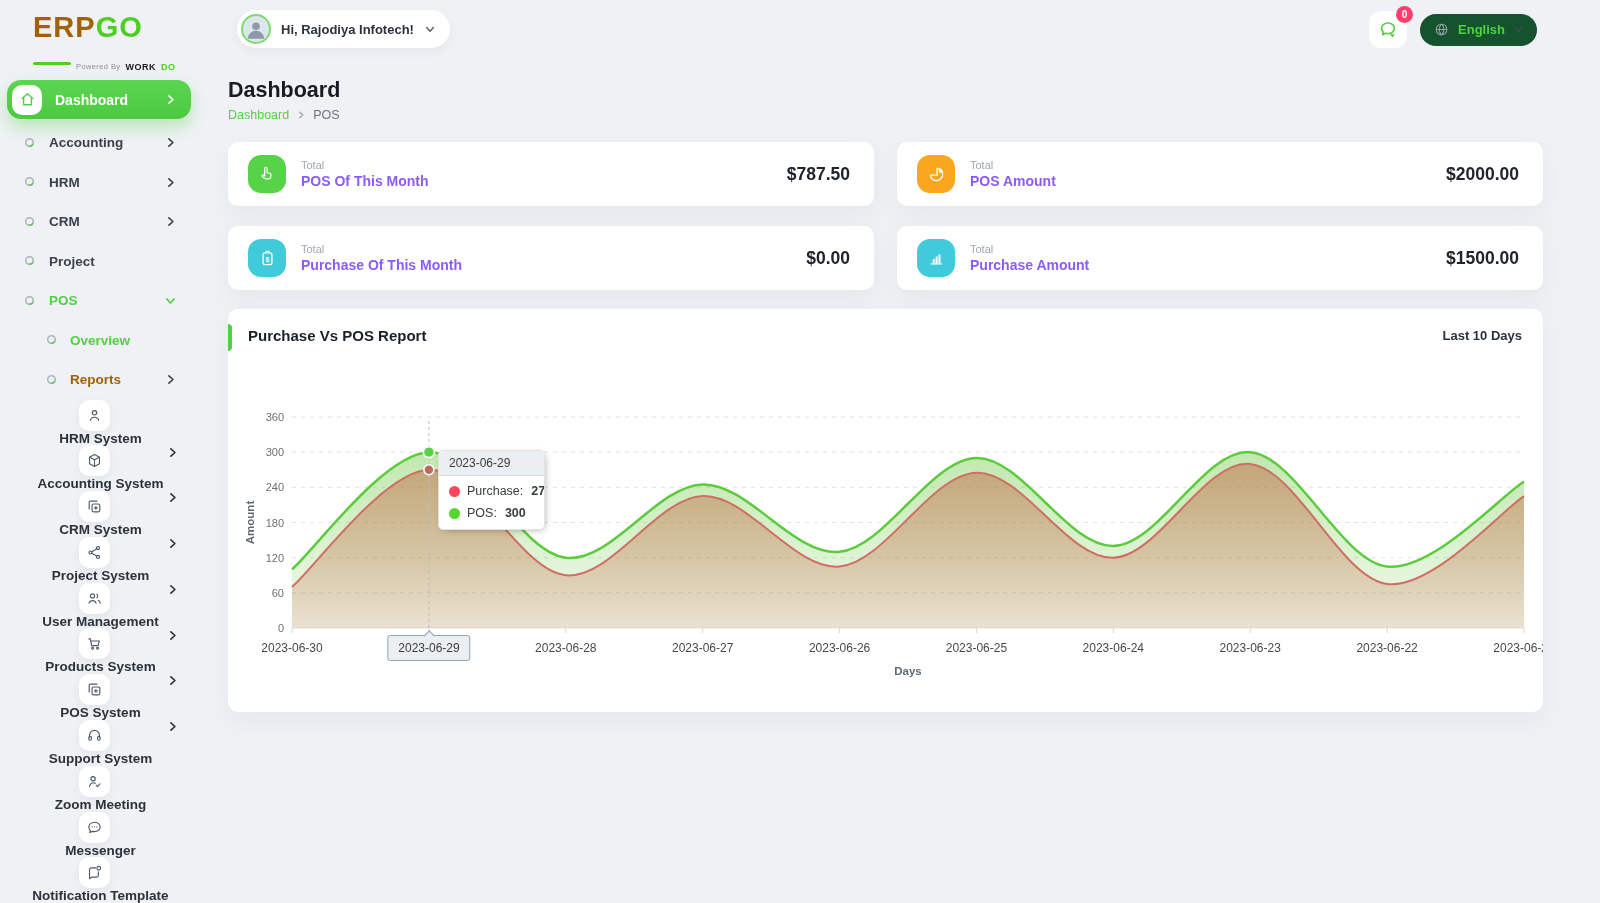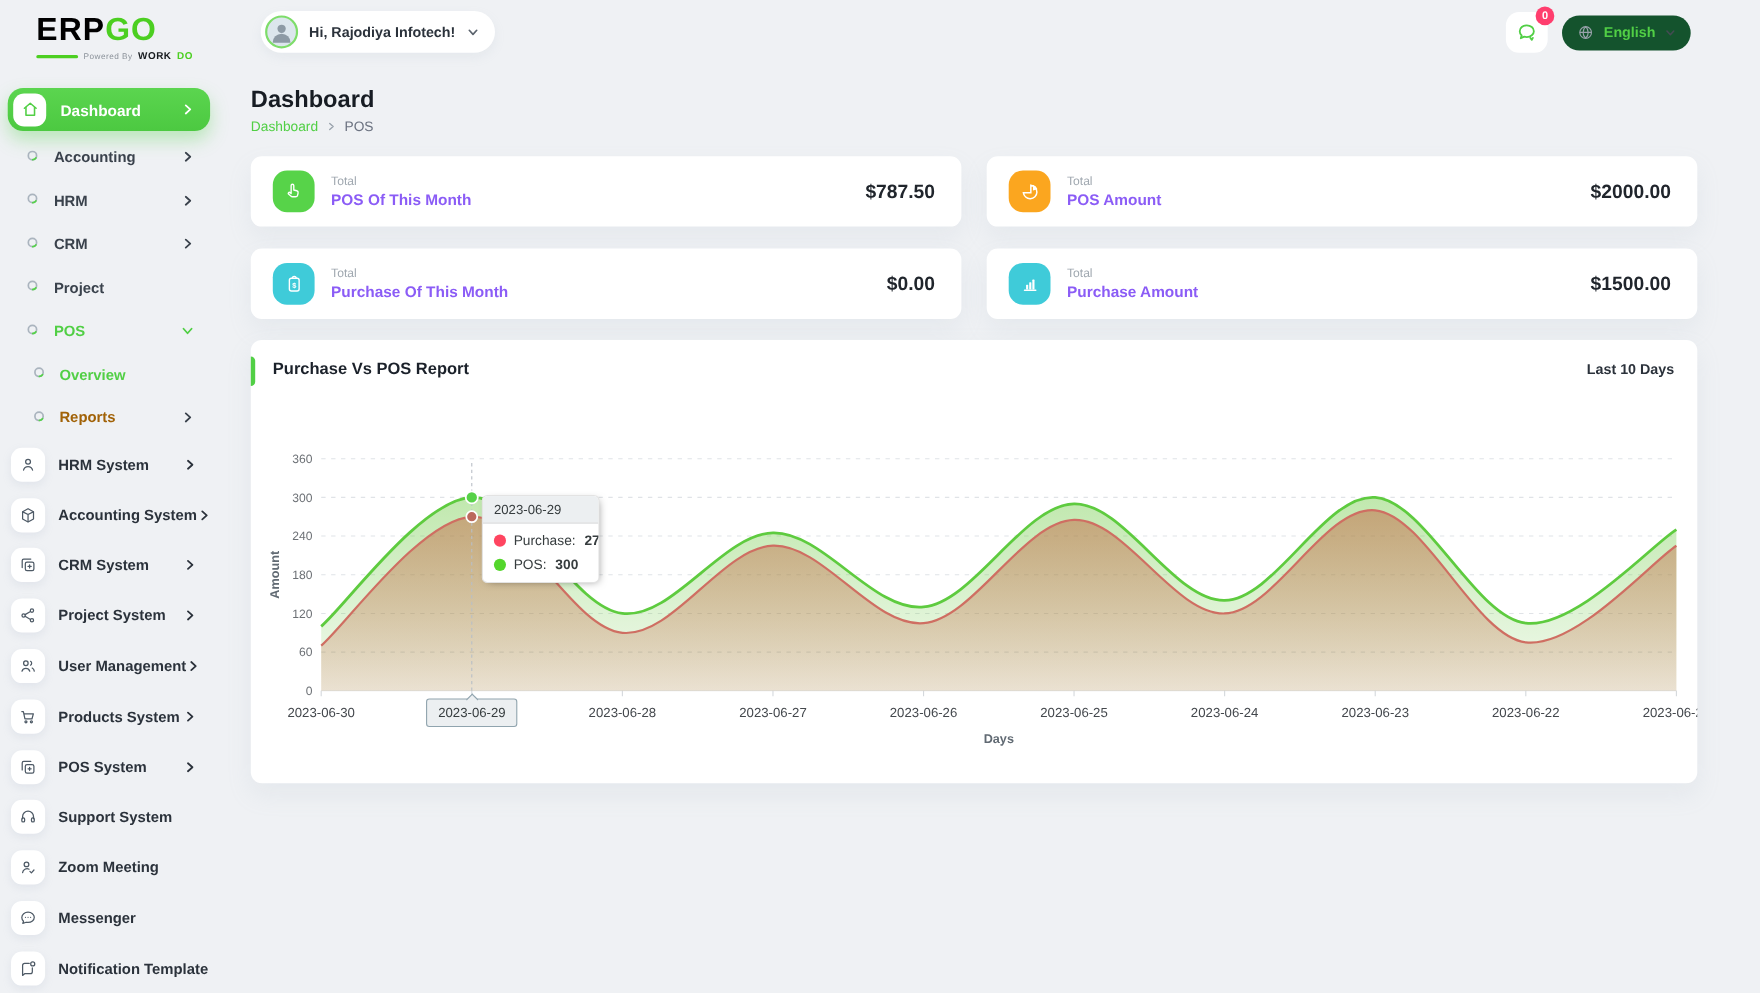--- a/index.html
+++ b/index.html
@@ -3,44 +3,44 @@
 <meta charset="utf-8">
 <style>
   * { margin:0; padding:0; box-sizing:border-box; }
   html,body { width:1600px; height:903px; overflow:hidden; }
   body { background:#eff1f4; font-family:"Liberation Sans", sans-serif; color:#20252c; position:relative; }
 
   
   .sidebar { position:absolute; left:0; top:0; width:197px; height:903px; }
   .logo { padding:13px 0 0 33px; }
   .logo-main { font-weight:900; font-size:29px; letter-spacing:1px; line-height:1; }
-  .l-erp { color:#000000; }
+  .l-erp { color:#a16207; }
   .l-go { color:#4ccf21; }
-  .logo-sub { display:flex; align-items:center; gap:5px; margin-top:4px; }
+  .logo-sub { display:flex; align-items:flex-start; gap:5px; margin-top:20px; }
   .l-line { width:38px; height:3px; background:#4ccf21; border-radius:2px; display:inline-block; }
   .l-pow { font-size:7.5px; color:#8a9199; letter-spacing:.4px; }
   .l-work { font-size:9px; font-weight:800; color:#161a1e; letter-spacing:.5px; }
   .l-do { font-size:9px; font-weight:800; color:#4ccf21; letter-spacing:.5px; }
 
   .dash-btn { position:absolute; left:7px; top:80px; width:184px; height:39px; border-radius:14px;
     background:linear-gradient(180deg,#5bd54f,#4cc941); display:flex; align-items:center; padding:0 14px 0 5px;
     box-shadow:0 8px 16px rgba(84,208,74,.35); cursor:pointer; }
   .dash-ic { width:30px; height:30px; background:#fff; border-radius:10px; display:flex; align-items:center; justify-content:center; }
   .dash-lbl { color:#fff; font-weight:700; font-size:14px; margin-left:13px; }
   .dash-chev { margin-left:auto; display:flex; }
 
   .side-nav { position:absolute; top:123px; left:0; right:0; }
   .mod-item, .sub-item { height:39.5px; display:flex; align-items:center; padding:0 20px 0 24px; cursor:pointer; }
   .mod-item .lbl { margin-left:14px; font-size:13.5px; font-weight:600; color:#3a424c; }
   .mod-item.active .lbl { color:#51cf45; font-weight:700; }
   .mod-item .chev, .sub-item .chev, .sys-item .chev { margin-left:auto; display:flex; }
-  .sub-item { padding-left:30px; }
+  .sub-item { padding-left:46px; }
   .sub-item .lbl { margin-left:13px; font-size:13.5px; font-weight:600; color:#a16207; }
   .sub-item.active .lbl { color:#51cf45; font-weight:700; }
-  .sys-item { height:45.8px; display:flex; align-items:center; padding:0 18px 0 10px; cursor:pointer; }
+  .sys-item { height:45.8px; display:flex; align-items:center; padding:0 18px 0 10px; cursor:pointer;flex-direction:column; }
   .sys-ic { width:31px; height:31px; background:#fff; border-radius:10px; display:flex; align-items:center; justify-content:center;
     box-shadow:0 3px 8px rgba(160,174,192,.18); flex:0 0 auto; }
   .sys-item .lbl { margin-left:12px; font-size:13.5px; font-weight:600; color:#2b323b; white-space:nowrap; }
 
   
   .topbar { position:absolute; left:197px; right:0; top:0; height:58px; }
   .user-pill { position:absolute; left:40px; top:10px; height:38px; background:#fff; border-radius:19px;
     display:flex; align-items:center; padding:0 14px 0 4px; gap:10px; box-shadow:0 4px 10px rgba(160,174,192,.12); cursor:pointer; }
   .avatar { width:30px; height:30px; border-radius:50%; background:#dce6ed; border:2px solid #7edd6a; overflow:hidden; display:flex; }
   .greet { font-size:13px; font-weight:600; color:#2b323b; }

